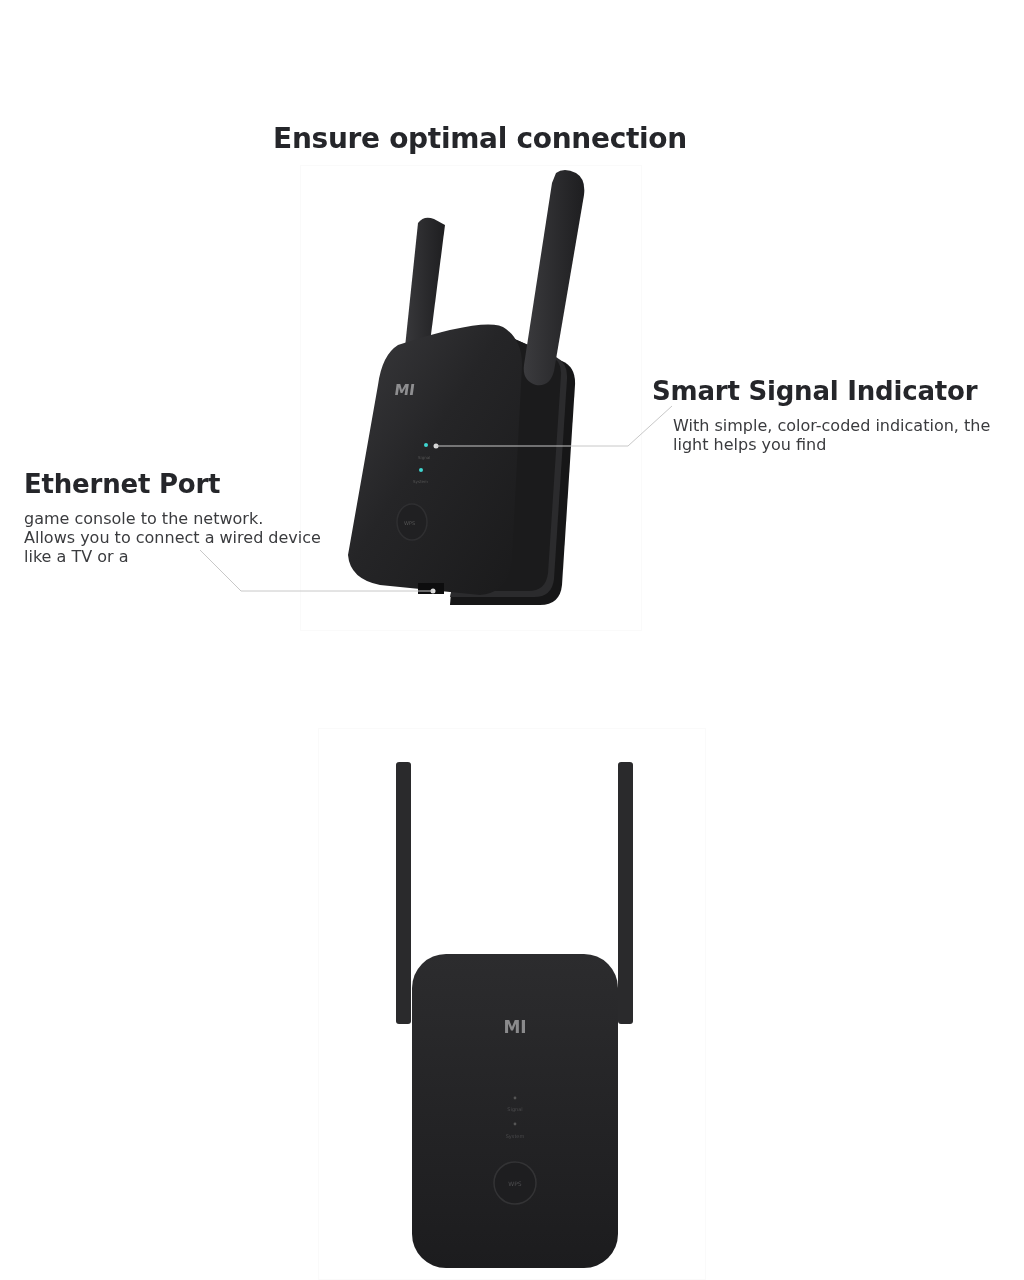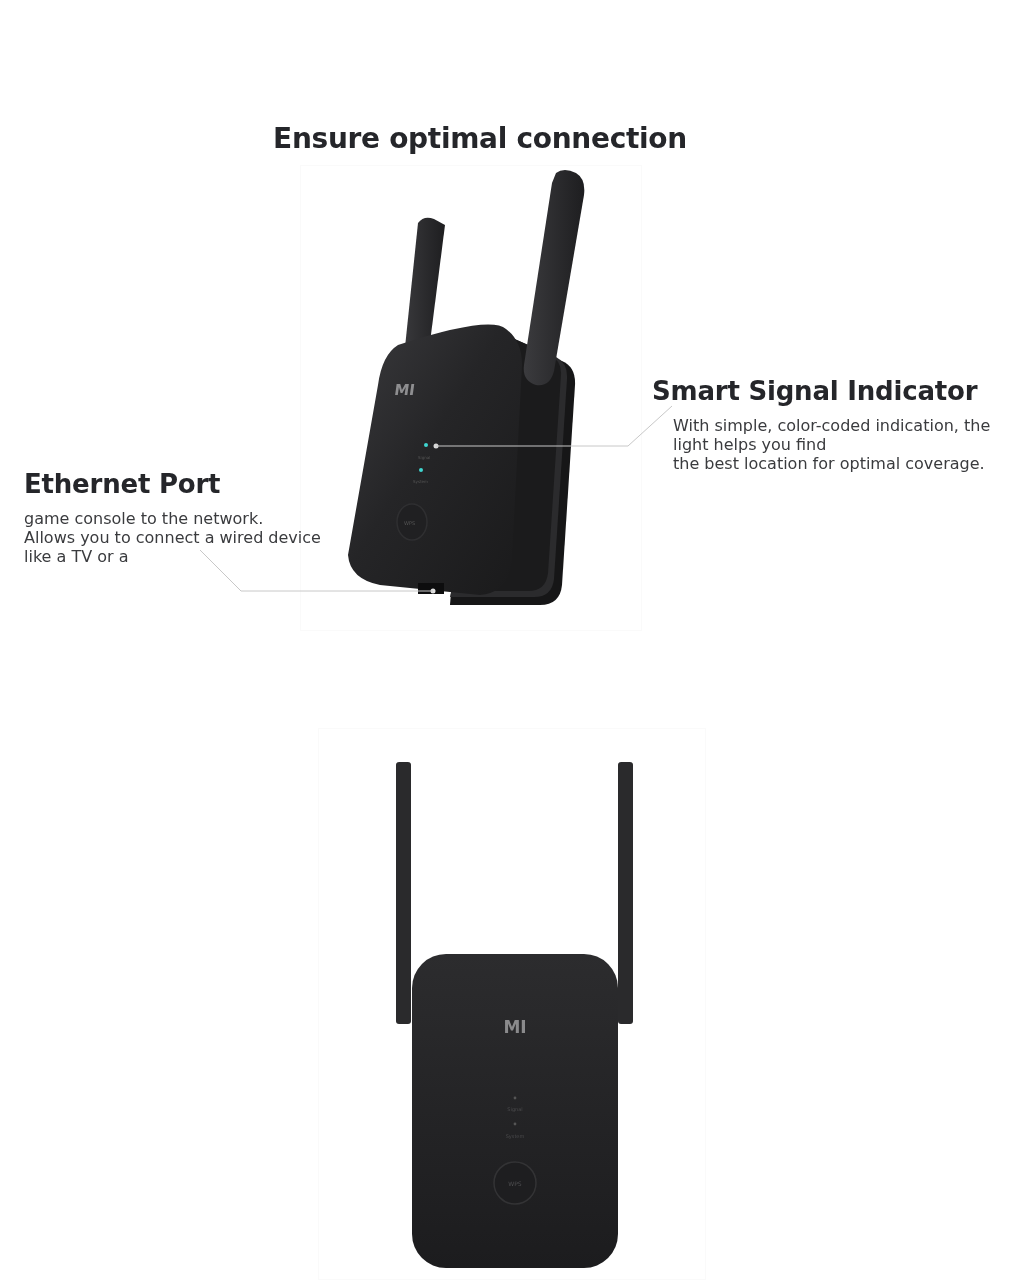--- a/index.html
+++ b/index.html
@@ -65,21 +65,20 @@
 <svg class="abs" style="left:0;top:0;" width="1024" height="700">
   <circle cx="436" cy="446" r="2.5" fill="#d8d8d8"></circle>
   <polyline points="436,446 628,446 672,406" fill="none" stroke="#c8c8c8" stroke-width="1"></polyline>
   <circle cx="433" cy="591" r="2.5" fill="#e0e0e0"></circle>
   <polyline points="200,550 241,591 433,591" fill="none" stroke="#c8c8c8" stroke-width="1"></polyline>
 </svg>
 
 <div class="abs feature-title" style="left:644px;top:376px;margin-left:8px;">Smart Signal Indicator</div>
 <div class="abs feature-desc" style="left:673px;top:416px;width:350px;">
   <div>With simple, color-coded indication, the light helps you find</div>
-  <div>the best location for optimal coverage.</div>
 </div>
 
 <div class="abs feature-title" style="left:24px;top:469px;text-align:right;">Ethernet Port</div>
 <div class="abs feature-desc" style="left:24px;top:509px;width:320px;">
   <div>game console to the network.</div>
   <div>Allows you to connect a wired device like a TV or a</div>
 </div>
 
 <div class="abs photo-frame bottom">
   <svg width="388" height="552" viewBox="0 0 388 552">

